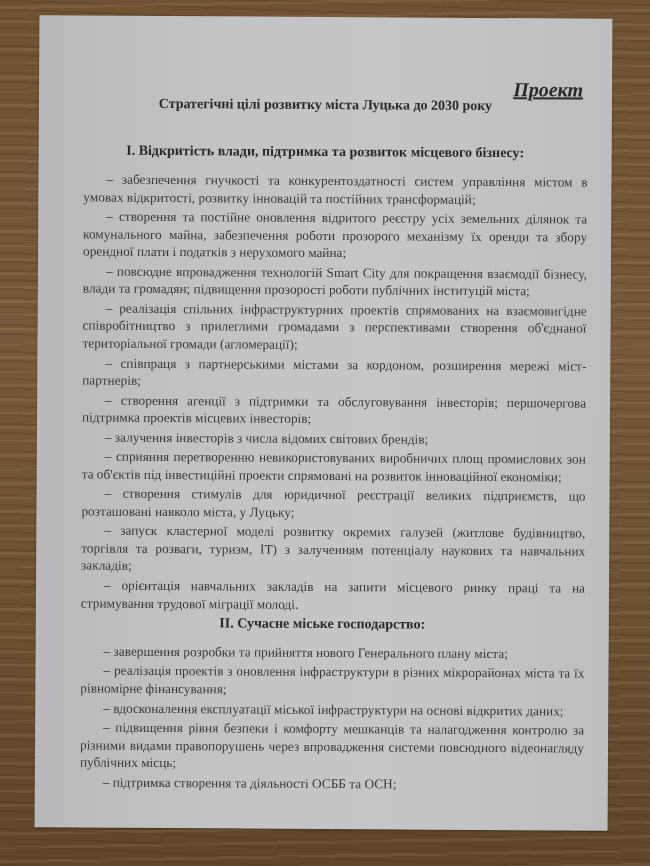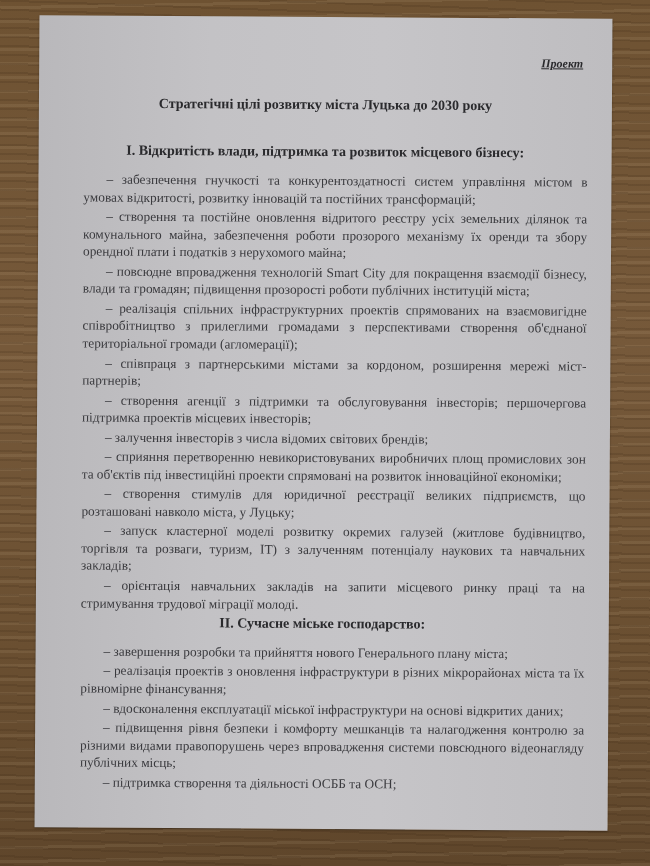--- a/index.html
+++ b/index.html
@@ -24,22 +24,22 @@
       width: 573px;
       height: 812px;
       background: linear-gradient(90deg, #b9b8bb 0%, #c3c2c5 30%, #c6c5c8 60%, #bebdc0 100%);
       box-shadow: 0 1px 2px rgba(0,0,0,0.35);
       transform: rotate(0.35deg);
       transform-origin: center;
     }
     .project-label {
       position: absolute;
       right: 29px;
-      top: 38px;
-      font-size: 12px;
+      top: 60px;
+      font-size: 20px;
       font-weight: bold;
       font-style: italic;
       text-decoration: underline;
       color: #2a2a2d;
     }
     .doc-title {
       position: absolute;
       left: 0;
       right: 0;
       top: 80px;

